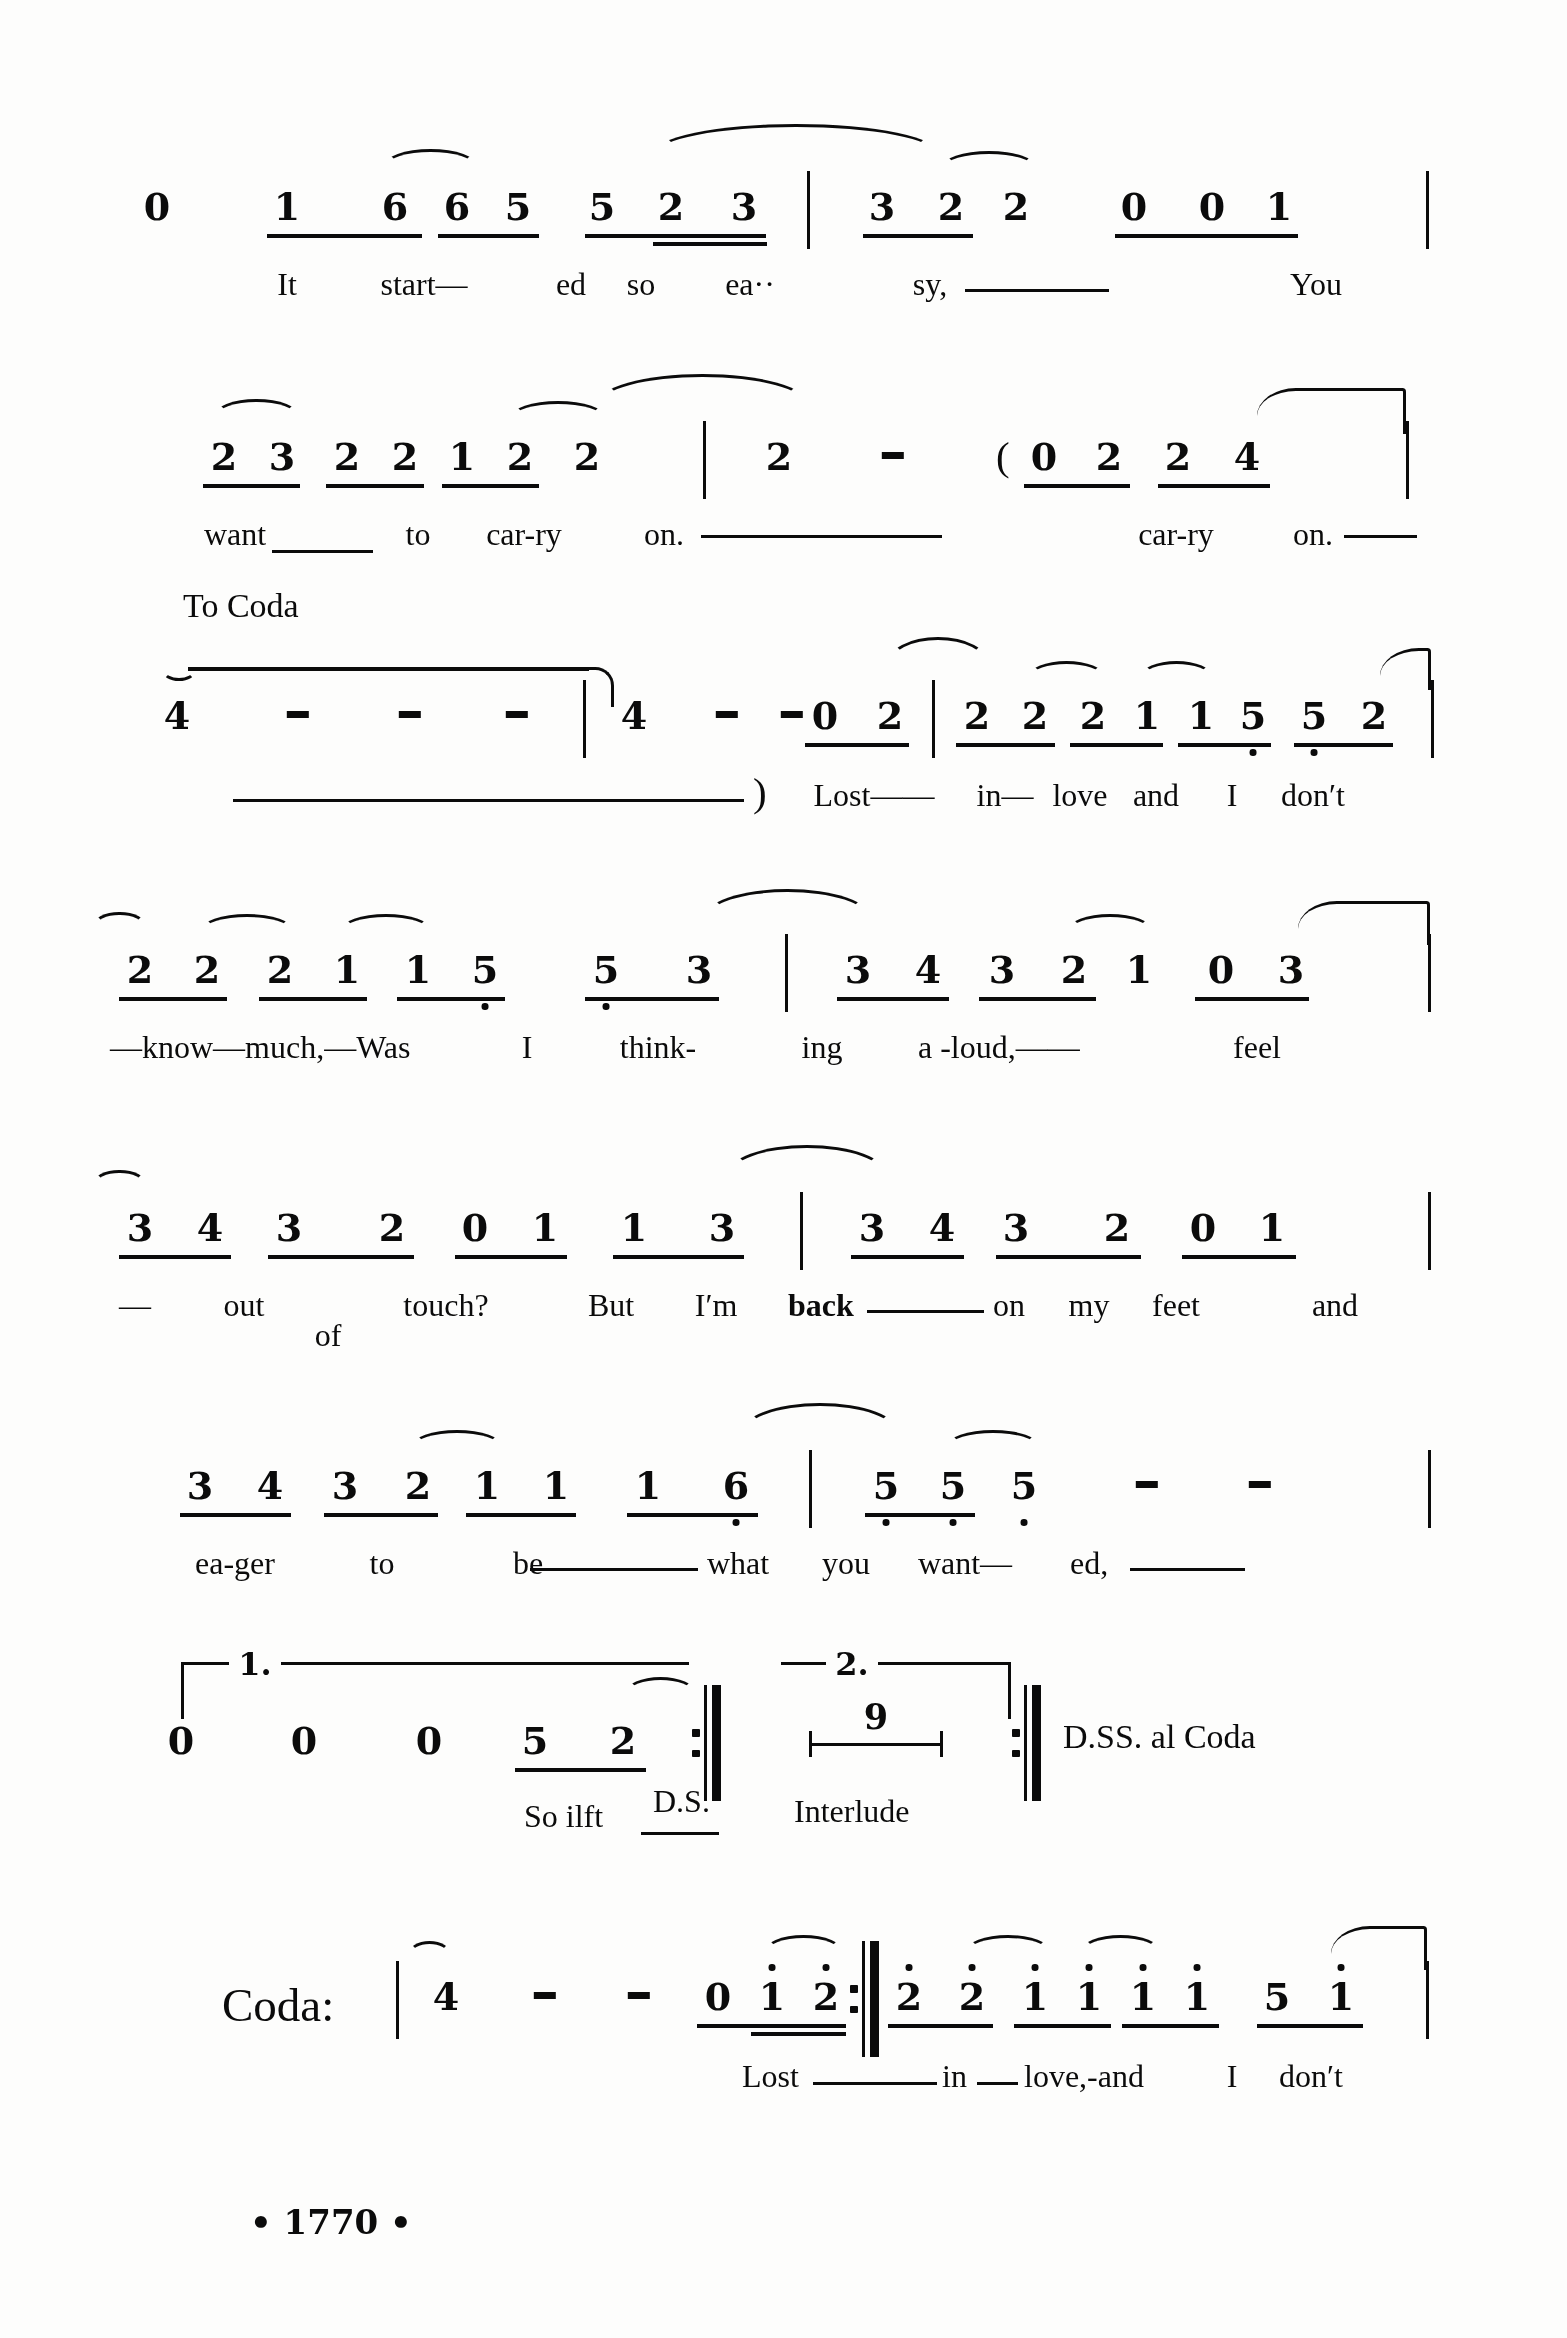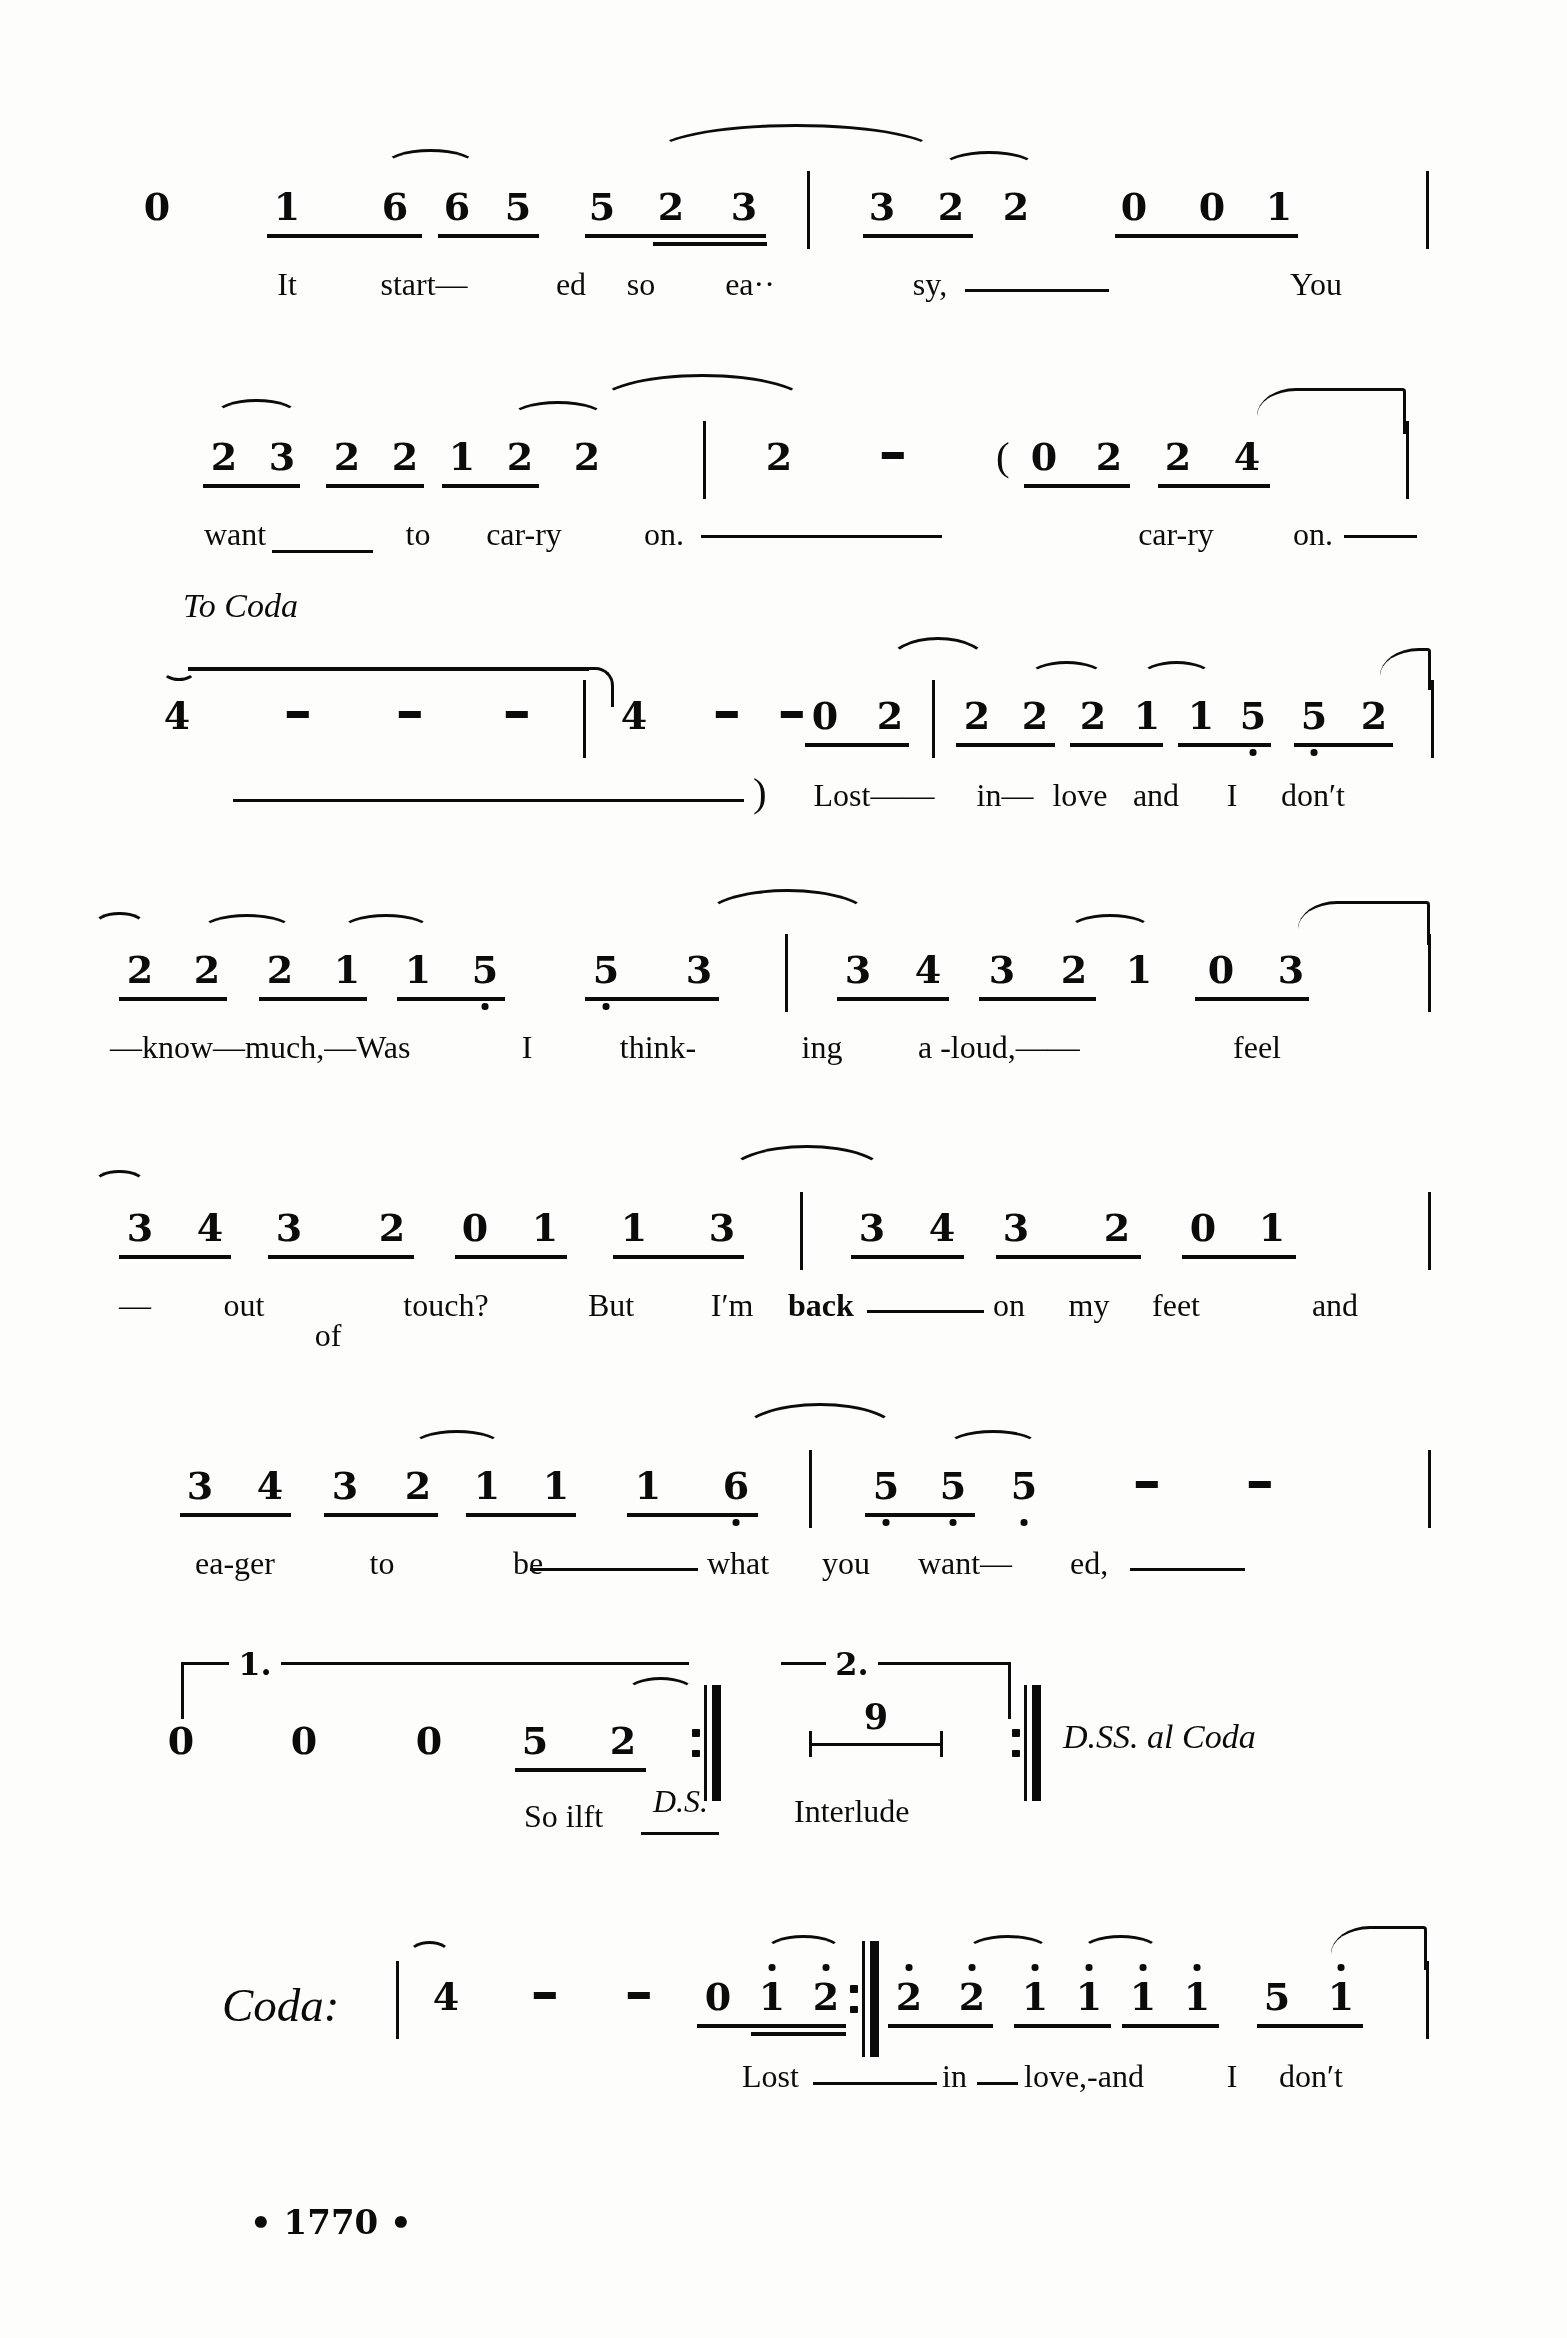--- a/index.html
+++ b/index.html
@@ -28,21 +28,21 @@
   .volta{position:absolute;border-top:3.7px solid #0b0b0b;border-left:3.7px solid #0b0b0b;height:54px;}
   .volta.r{border-left:none;border-right:3.7px solid #0b0b0b;}
   .volta .vlab{position:absolute;left:45px;top:-20.5px;background:#fdfdfc;padding:0 9.3px;
                font-family:"DejaVu Serif",serif;font-weight:700;font-size:32px;}
   .rest9{position:absolute;height:56px;}
   .rest9 .ln{position:absolute;left:0;right:0;top:34px;height:3.3px;background:#0b0b0b;}
   .rest9 .tk{position:absolute;top:22.4px;width:3.3px;height:26px;background:#0b0b0b;}
   .rest9 .n9{position:absolute;left:50%;transform:translateX(-50%);top:-13px;
              font-family:"DejaVu Serif",serif;font-weight:700;font-size:35px;}
   .mtext{position:absolute;font-size:32px;white-space:nowrap;}
-  .ital{font-style:italic;}
+  .ital{}
   .lyr{position:absolute;transform:translateX(-50%);font-size:32px;white-space:nowrap;}
   .lyr.la{transform:none;}
   .lrule{position:absolute;height:3.3px;background:#0b0b0b;}
   .pagenum{position:absolute;font-family:"DejaVu Serif",serif;font-weight:700;font-size:34px;}
 </style>
 </head>
 <body>
 
 <div id="sheet">
   <span class="pagenum" style="left: 250px; top: 2202px;">• 1770 •</span>
@@ -222,21 +222,21 @@
       <div class="ul" style="left: 851px; width: 113px; top: 48px;"></div>
       <div class="ul" style="left: 996px; width: 145px; top: 48px;"></div>
       <div class="ul" style="left: 1182px; width: 114px; top: 48px;"></div>
       <div class="slur" style="left: 93px; width: 47px; height: 22.4px; top: -37px;"></div>
       <div class="slur" style="left: 727px; width: 154px; height: 54px; top: -62px;"></div>
       <div class="lyr la" style="left: 119px; top: 80px;">—</div>
       <div class="lyr" style="left: 244px; top: 80px;">out</div>
       <div class="lyr" style="left: 328px; top: 80px; margin-top: 30px;">of</div>
       <div class="lyr" style="left: 446px; top: 80px;">touch?</div>
       <div class="lyr" style="left: 611px; top: 80px;">But</div>
-      <div class="lyr" style="left: 716px; top: 80px; margin-left: 16px;">I′m</div>
+      <div class="lyr" style="left: 716px; top: 80px;">I′m</div>
       <div class="lyr la" style="left: 788px; top: 80px; font-weight: bold;">back</div>
       <div class="lyr" style="left: 1009px; top: 80px;">on</div>
       <div class="lyr" style="left: 1089px; top: 80px;">my</div>
       <div class="lyr" style="left: 1176px; top: 80px;">feet</div>
       <div class="lyr" style="left: 1335px; top: 80px;">and</div>
       <div class="lrule" style="left: 867px; width: 117px; top: 103px;"></div>
     </div>
     <div class="system" style="top: 1465px;">
       <div class="note" style="left: 200px;">3</div>
       <div class="note" style="left: 270px;">4</div>

